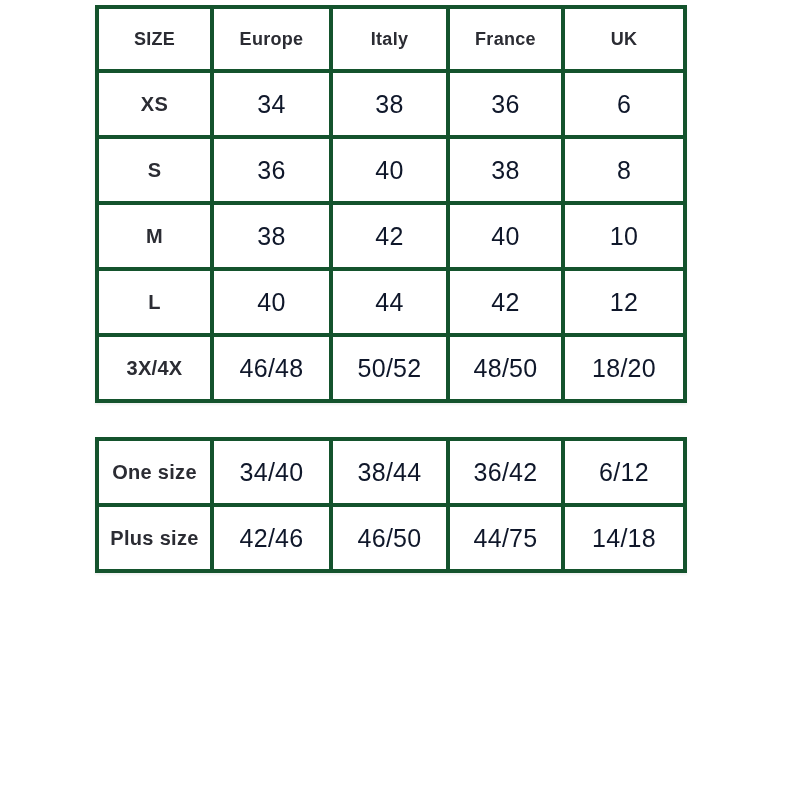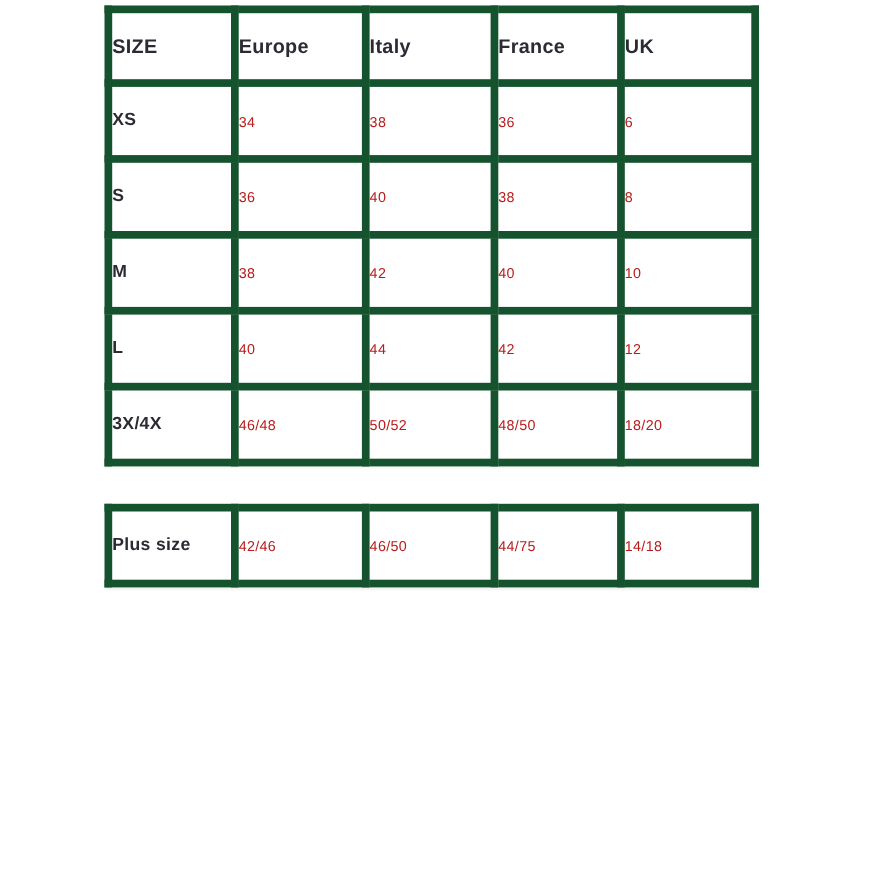--- a/index.html
+++ b/index.html
@@ -21,40 +21,40 @@
     table-layout: fixed;
     width: 588px;
     background: #ffffff;
     box-shadow: 0 2px 2px rgba(0,0,0,0.06);
   }
   table.size-table.secondary {
     margin-top: 34px;
   }
   .size-table th,
   .size-table td {
-    border: 7px solid #14532d;
-    text-align: left;
+    border: 4px solid #14532d;
+    text-align: center;
     vertical-align: middle;
     padding: 0;
     letter-spacing: 0.3px;
   }
   .size-table th {
     height: 60px;
     font-size: 18px;
     font-weight: 700;
     color: #2b2c33;
   }
   .size-table td {
     height: 62px;
-    font-size: 13px;
+    font-size: 25px;
     font-weight: 400;
-    color: #b91c1c;
+    color: #0f172a;
   }
   .size-table td.row-label {
-    font-size: 16px;
+    font-size: 20px;
     font-weight: 700;
     color: #2b2c33;
   }
   col.c0 { width: 115px; }
   col.c1 { width: 119px; }
   col.c2 { width: 117px; }
   col.c3 { width: 115px; }
   col.c4 { width: 122px; }
 </style>
 </head>
@@ -121,20 +121,27 @@
   <table class="size-table secondary">
     <colgroup>
       <col class="c0">
         <col class="c1">
         <col class="c2">
         <col class="c3">
         <col class="c4">
     </colgroup>
     <tbody>
       <tr>
+        <td class="row-label">One size</td>
+        <td>34/40</td>
+        <td>38/44</td>
+        <td>36/42</td>
+        <td>6/12</td>
+      </tr>
+      <tr>
         <td class="row-label">Plus size</td>
         <td>42/46</td>
         <td>46/50</td>
         <td>44/75</td>
         <td>14/18</td>
       </tr>
     </tbody>
   </table>
 
 </div>

